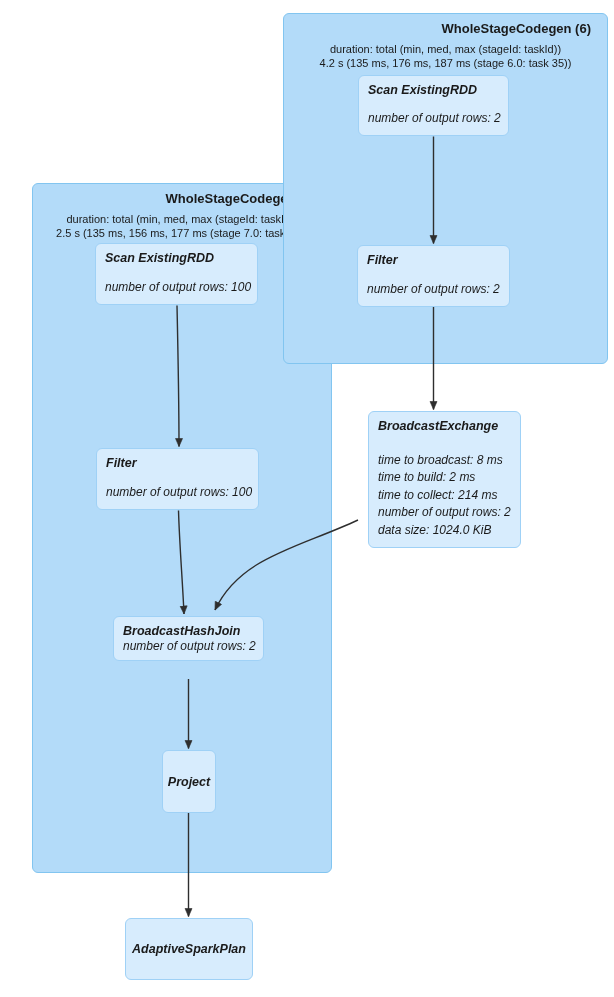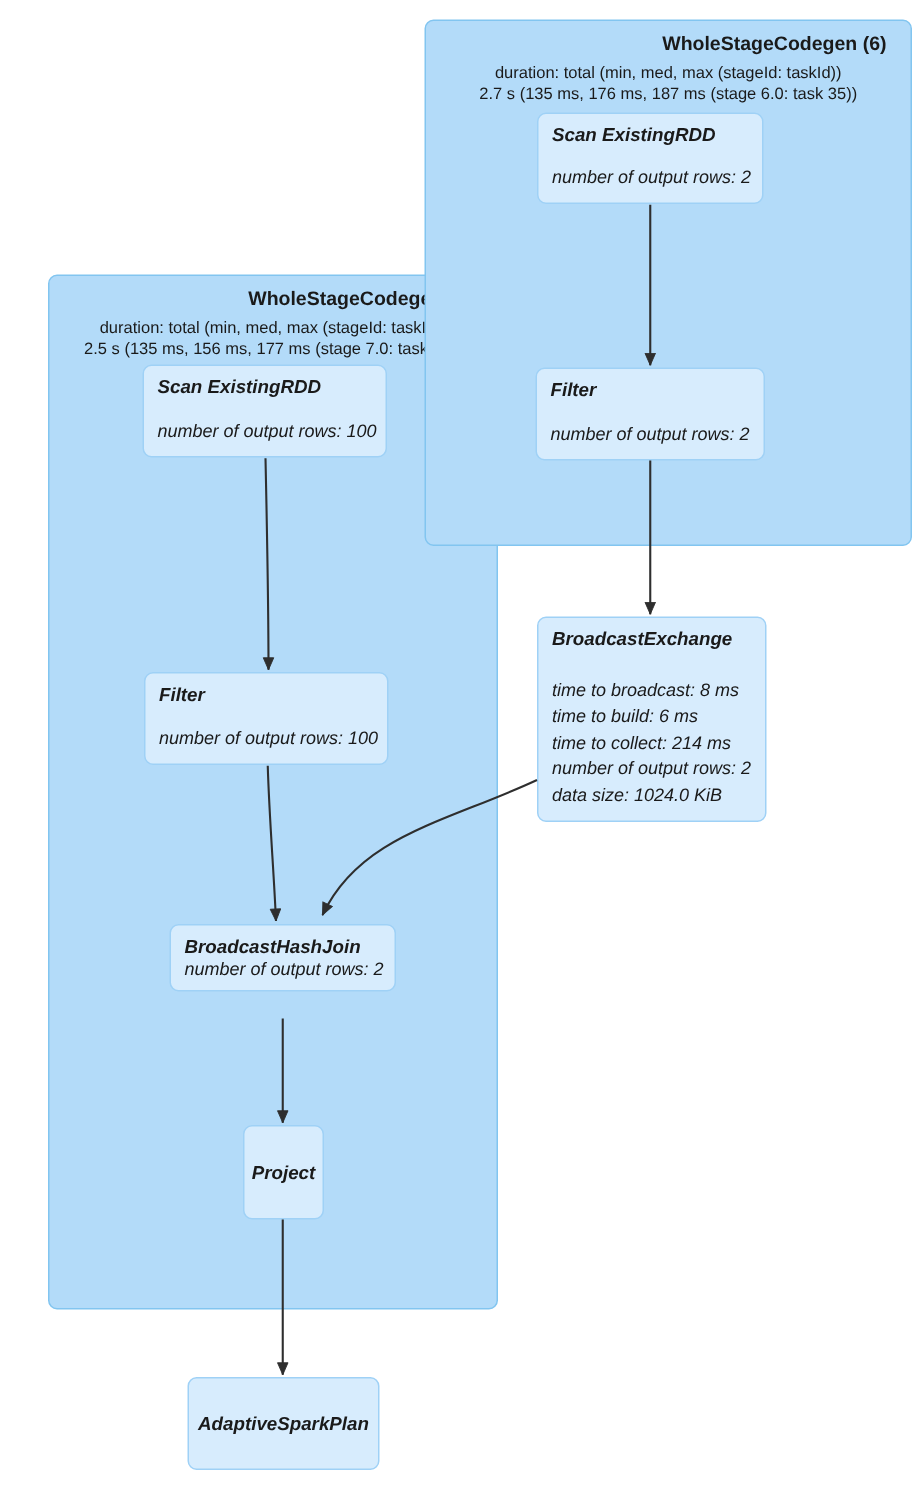--- a/index.html
+++ b/index.html
@@ -82,43 +82,43 @@
     <div class="cluster-duration">
       <div>duration: total (min, med, max (stageId: taskId))</div>
       <div>2.5 s (135 ms, 156 ms, 177 ms (stage 7.0: task 36))</div>
     </div>
   </div>
 
   <div class="cluster" style="left:283px; top:13px; width:325px; height:351px;">
     <div class="cluster-title">WholeStageCodegen (6)</div>
     <div class="cluster-duration">
       <div>duration: total (min, med, max (stageId: taskId))</div>
-      <div>2.7 s (135 ms, 176 ms, 187 ms (stage 6.0: task 35))</div>
+      <div>4.2 s (135 ms, 176 ms, 187 ms (stage 6.0: task 35))</div>
     </div>
   </div>
 
   <div class="node" style="left:358px; top:75px; width:151px; height:61px;">
     <div class="node-title">Scan ExistingRDD</div>
     <div class="node-metrics">
       <div>number of output rows: 2</div>
     </div>
   </div>
 
   <div class="node" style="left:357px; top:245px; width:153px; height:62px;">
     <div class="node-title">Filter</div>
     <div class="node-metrics">
       <div>number of output rows: 2</div>
     </div>
   </div>
 
-  <div class="node" style="left:358px; top:411px; width:153px; height:137px;">
+  <div class="node" style="left:368px; top:411px; width:153px; height:137px;">
     <div class="node-title">BroadcastExchange</div>
     <div class="node-metrics">
       <div>time to broadcast: 8 ms</div>
-      <div>time to build: 6 ms</div>
+      <div>time to build: 2 ms</div>
       <div>time to collect: 214 ms</div>
       <div>number of output rows: 2</div>
       <div>data size: 1024.0 KiB</div>
     </div>
   </div>
 
   <div class="node" style="left:95px; top:243px; width:163px; height:62px;">
     <div class="node-title">Scan ExistingRDD</div>
     <div class="node-metrics">
       <div>number of output rows: 100</div>

